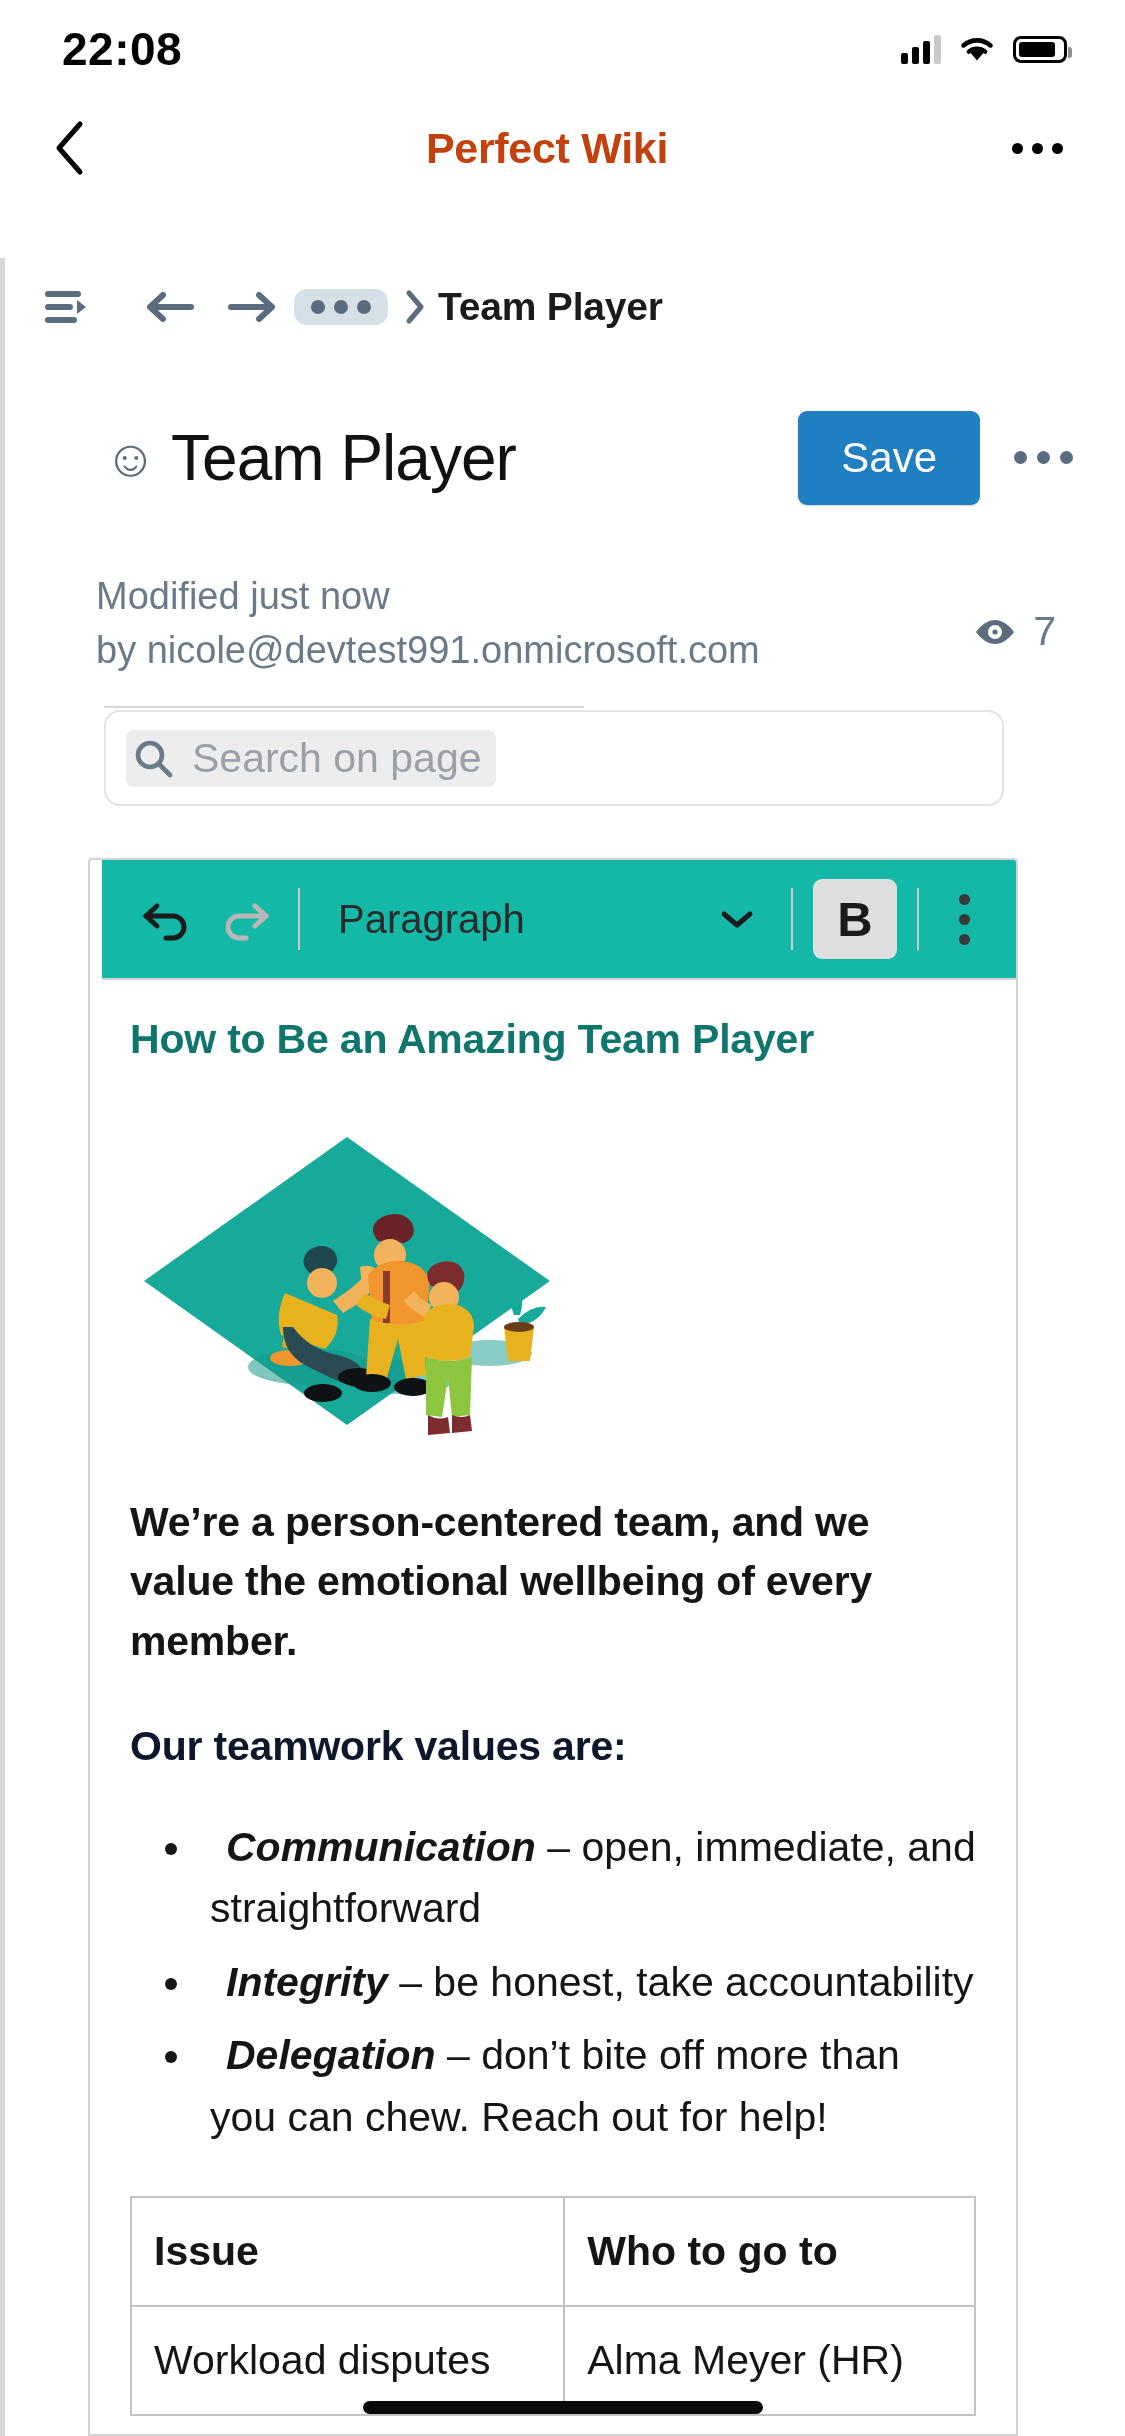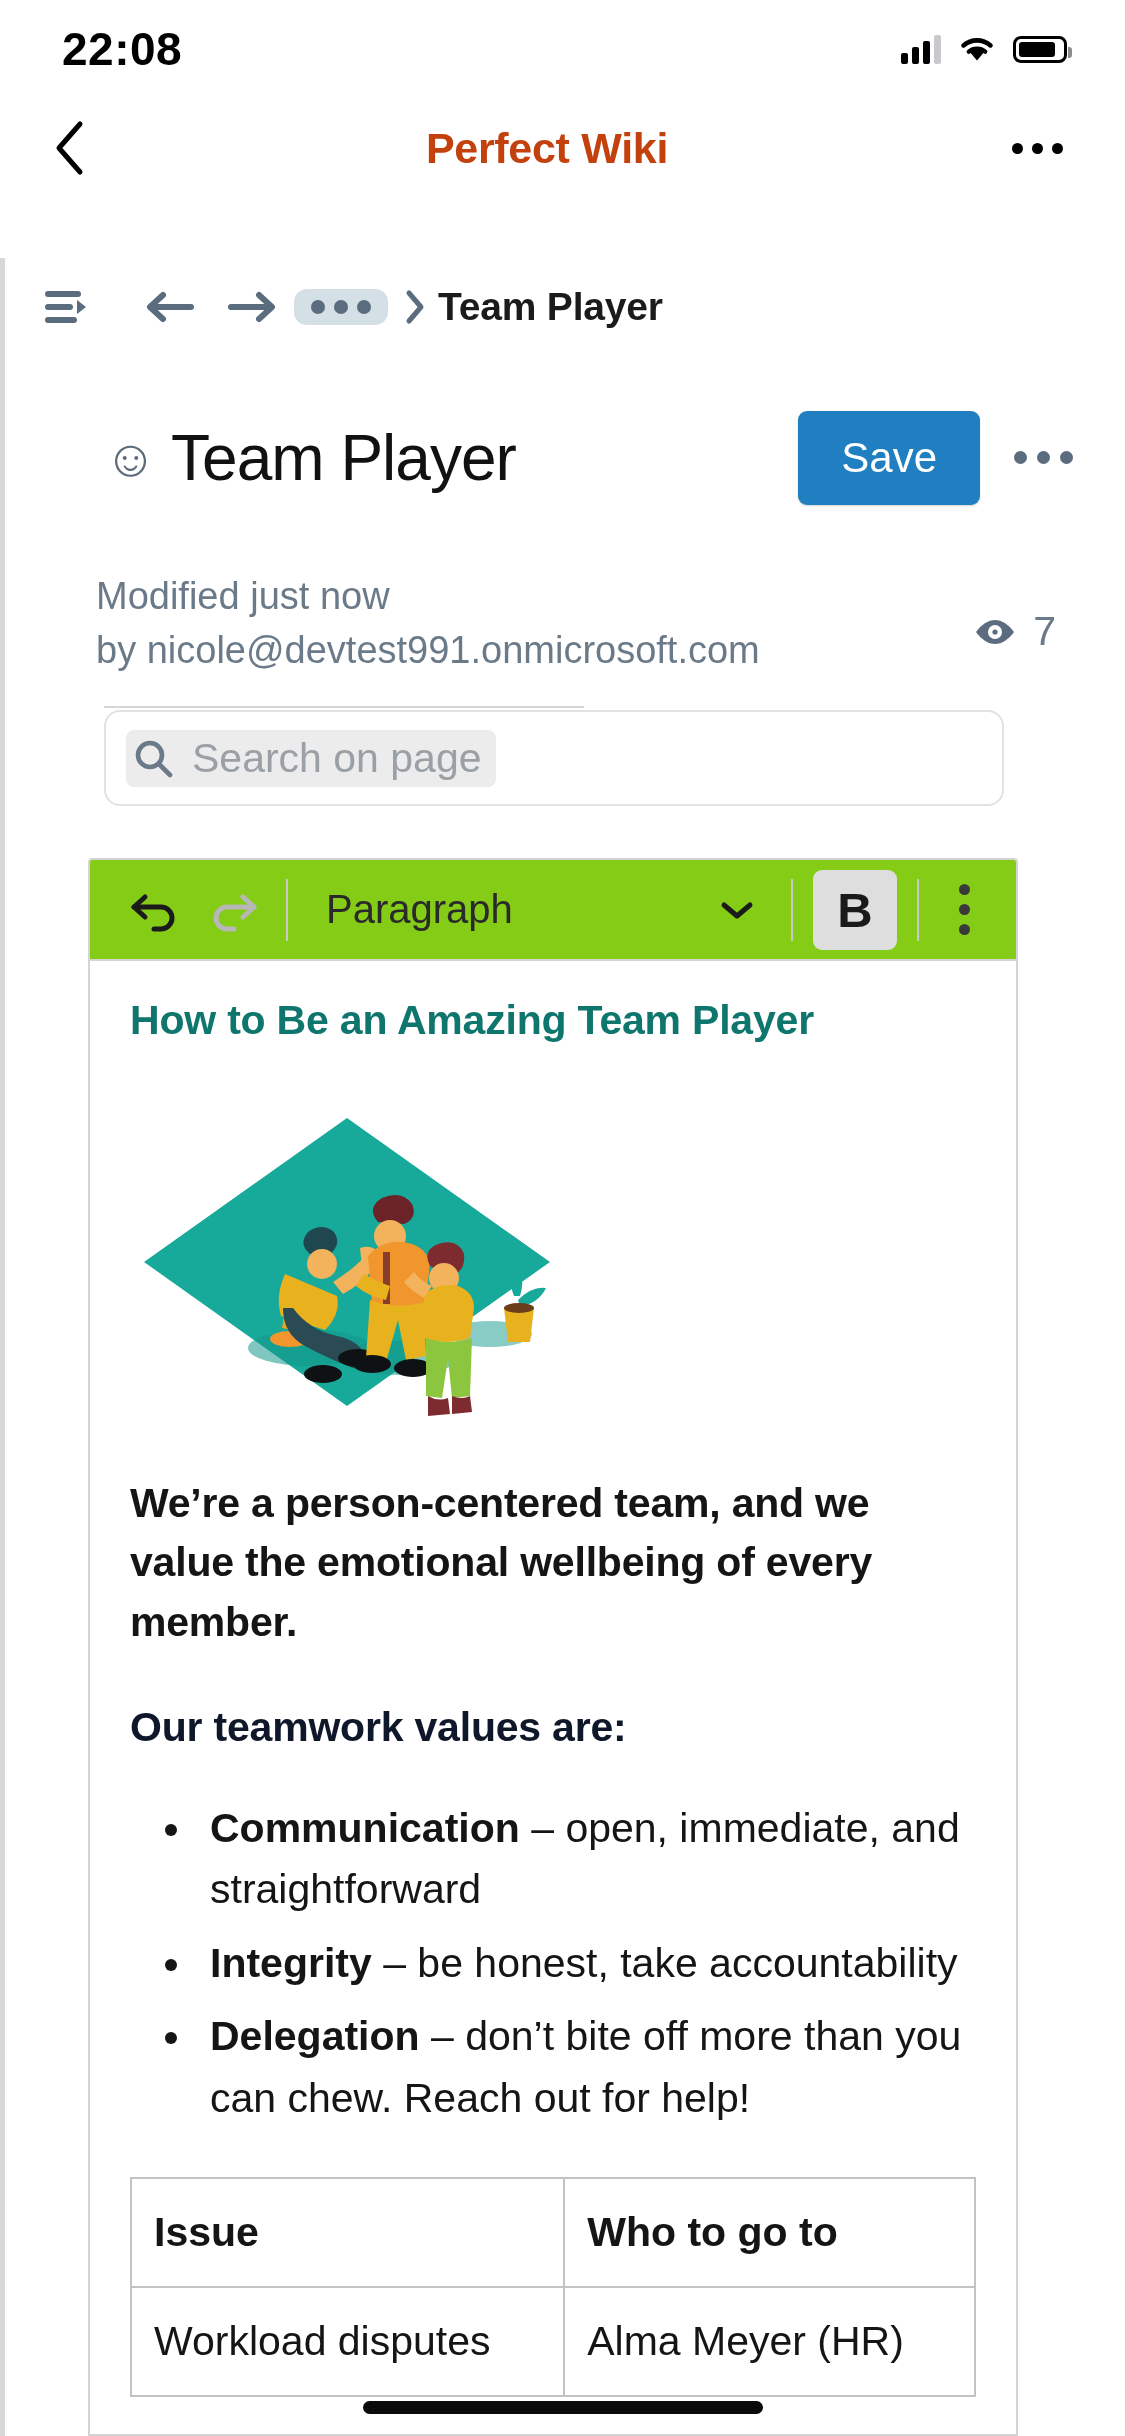--- a/index.html
+++ b/index.html
@@ -104,22 +104,22 @@
   }
   .search-ph { color:#9aa0a6; font-size:41px; }
 
   
   .editor {
     position:absolute; top:858px; left:88px; width:930px; bottom:0;
     border:2px solid #d4d4d4; border-top-left-radius:4px; border-top-right-radius:4px;
     background:#fff; overflow:hidden;
   }
   .toolbar {
-    height:101px; background:#84cc16; border-bottom:2px solid #d4d4d4;
-    display:flex; align-items:center; padding:0 26px;
+    height:120px; background:#14b8a6; border-bottom:2px solid #d4d4d4;
+    display:flex; align-items:center; padding:0 26px;margin-left:12px;
   }
   .tb-btn { width:78px; height:70px; display:flex; align-items:center; justify-content:center; }
   .tb-div { width:2px; height:62px; background:#c9c9c9; margin:0 14px; }
   .tb-select {
     flex:1; display:flex; align-items:center; justify-content:space-between;
     padding:0 22px 0 24px; height:70px;
   }
   .tb-select span { font-size:40px; color:#2a2a2a; }
   .tb-bold {
     width:84px; height:80px; background:#dedede; border-radius:9px;
@@ -139,21 +139,21 @@
   }
   .doc p.sub {
     font-size:41px; font-weight:700; color:#0f172a; line-height:1.45;
     margin-top:46px; letter-spacing:-0.2px;
   }
   .doc ul { margin:40px 0 0 66px; }
   .doc li {
     font-size:41px; color:#151515; line-height:1.5; margin-bottom:12px;
     padding-left:14px;
   }
-  .doc li b { font-weight:700; }
+  .doc li b { font-style:italic; font-weight:700;margin-left:16px; }
 
   .tbl { width:100%; border-collapse:collapse; margin-top:48px; }
   .tbl th, .tbl td {
     border:2px solid #c3c3c3; text-align:left;
     padding:30px 22px; font-size:41px; color:#151515;
   }
   .tbl th { font-weight:700; }
   .tbl td { font-weight:400; }
 
   .home-indicator {

